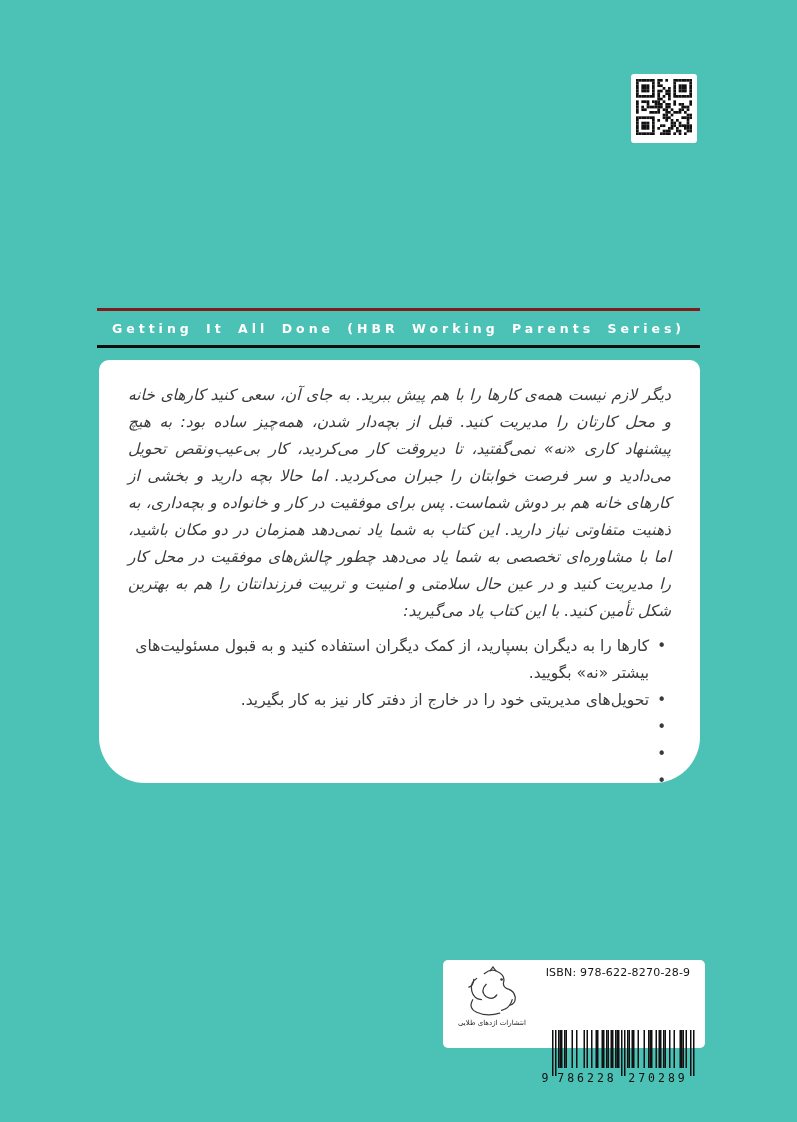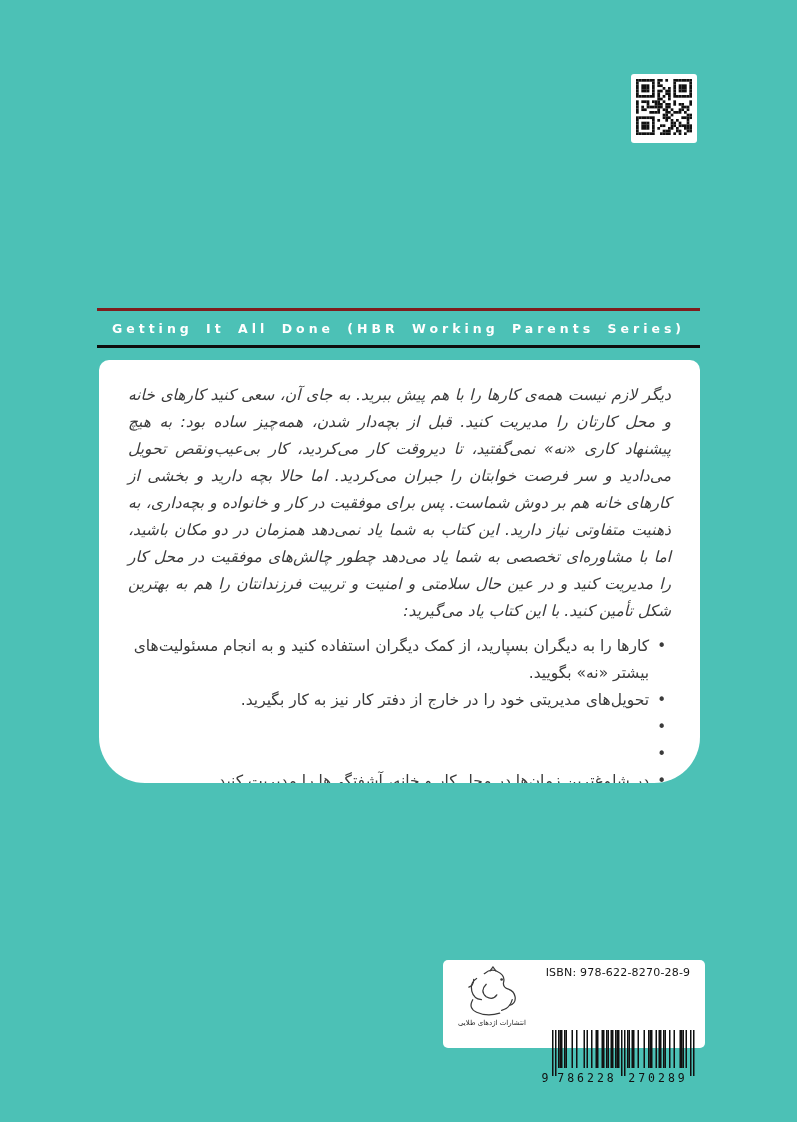--- a/index.html
+++ b/index.html
@@ -297,35 +297,34 @@
 
   <div class="banner">
     <span>Getting It All Done (HBR Working Parents Series)</span>
   </div>
 
   <div class="panel">
     <p class="desc">دیگر لازم نیست همه‌ی کارها را با هم پیش ببرید. به جای آن، سعی کنید کارهای خانه و محل کارتان را مدیریت کنید. قبل از بچه‌دار شدن، همه‌چیز ساده بود: به هیچ پیشنهاد کاری «نه» نمی‌گفتید، تا دیروقت کار می‌کردید، کار بی‌عیب‌ونقص تحویل می‌دادید و سر فرصت خوابتان را جبران می‌کردید. اما حالا بچه دارید و بخشی از کارهای خانه هم بر دوش شماست. پس برای موفقیت در کار و خانواده و بچه‌داری، به ذهنیت متفاوتی نیاز دارید. این کتاب به شما یاد نمی‌دهد همزمان در دو مکان باشید، اما با مشاوره‌ای تخصصی به شما یاد می‌دهد چطور چالش‌های موفقیت در محل کار را مدیریت کنید و در عین حال سلامتی و امنیت و تربیت فرزندانتان را هم به بهترین شکل تأمین کنید. با این کتاب یاد می‌گیرید:</p>
     <ul class="bullets" id="bullets">
         <li>
           <span class="dot">•</span>
-          <span>کارها را به دیگران بسپارید، از کمک دیگران استفاده کنید و به انجام مسئولیت‌های بیشتر «نه» بگویید.</span>
+          <span>کارها را به دیگران بسپارید، از کمک دیگران استفاده کنید و به قبول مسئولیت‌های بیشتر «نه» بگویید.</span>
         </li>
         <li>
           <span class="dot">•</span>
           <span>تحویل‌های مدیریتی خود را در خارج از دفتر کار نیز به کار بگیرید.</span>
         </li>
         <li>
           <span class="dot">•</span>
         </li>
         <li>
           <span class="dot">•</span>
         </li>
         <li>
           <span class="dot">•</span>
-          <span>در شلوغ‌ترین زمان‌ها در محل کار و خانه، آشفتگی‌ها را مدیریت کنید.</span>
         </li>
       </ul>
   </div>
 
   <div class="isbn-box">
     <div class="logo-col">
       <svg width="62" height="52" viewBox="0 0 64 54">
         <g fill="none" stroke="#3a3a3a" stroke-width="1.3" stroke-linecap="round">
           <path d="M24 8 q7 -6 14 -2 q8 4 6 11 q-1 5 5 7 q6 2 7 8 q1 7 -6 9"></path>
           <path d="M30 5 l3 -4 l3 4"></path>

